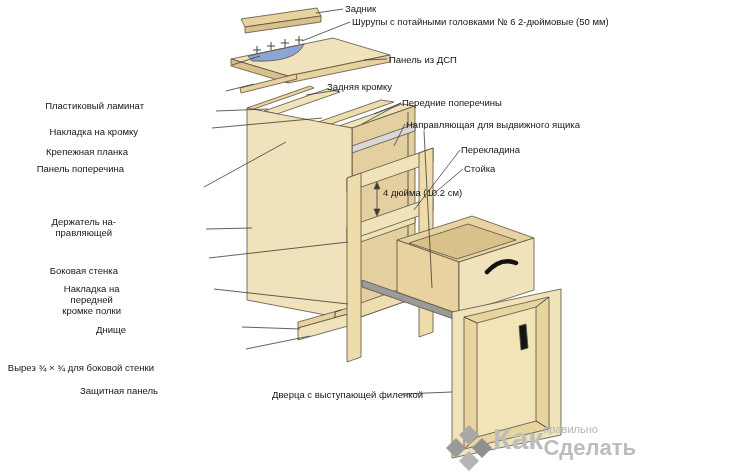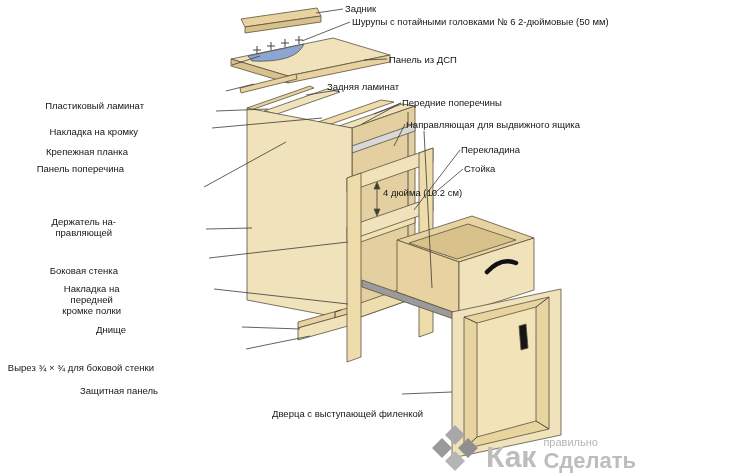--- a/index.html
+++ b/index.html
@@ -11,21 +11,21 @@
   .art polygon,.art path.part{stroke:#5a523f;stroke-width:.8;stroke-linejoin:round;}
   .art line,.art path.lead{stroke:#3a3a3a;stroke-width:.8;fill:none;}
   .art path.mark{stroke:#444;stroke-width:1;fill:none;}
   .lbl{
     position:absolute;font-size:9.5px;line-height:1.18;color:#141414;
     white-space:nowrap;letter-spacing:0;
   }
   .lbl.ml{white-space:pre-line;}
   .lbl.r{text-align:center;margin-top:40px;}
   .wm{
-    position:absolute;right:12px;bottom:4px;display:flex;align-items:flex-end;gap:7px;
+    position:absolute;right:12px;bottom:4px;display:flex;align-items:flex-start;
     color:#b5b5b5;user-select:none;
   }
   .wm .big{font-size:30px;font-weight:bold;color:#bdbdbd;line-height:1;}
   .wm .col{display:flex;flex-direction:column;line-height:1;}
   .wm .small{font-size:11px;color:#b5b5b5;margin-bottom:2px;}
   .wm .mid{font-size:22px;font-weight:bold;color:#bdbdbd;}
 </style>
 </head>
 <body>
 
@@ -118,38 +118,38 @@
       <line x1="246" y1="349" x2="310" y2="336"></line>
       <line x1="402" y1="394" x2="452" y2="392"></line>
     </g>
   </svg>
 
   <div class="lbl" style="left:345px;top:3px">Задник</div>
   <div class="lbl" style="left:352px;top:16px">Шурупы с потайными головками № 6 2-дюймовые (50 мм)</div>
   <div class="lbl r" style="right:504px;top:60px">Пластиковый ламинат</div>
   <div class="lbl" style="left:389px;top:54px">Панель из ДСП</div>
   <div class="lbl r" style="right:510px;top:86px">Накладка на кромку</div>
-  <div class="lbl" style="left:327px;top:81px">Задняя ламинат</div>
+  <div class="lbl" style="left:327px;top:81px">Задняя кромку</div>
   <div class="lbl r" style="right:520px;top:106px">Крепежная планка</div>
   <div class="lbl" style="left:402px;top:97px">Передние поперечины</div>
   <div class="lbl r" style="right:524px;top:123px">Панель поперечина</div>
   <div class="lbl" style="left:406px;top:119px">Направляющая для выдвижного ящика</div>
   <div class="lbl" style="left:461px;top:144px">Перекладина</div>
   <div class="lbl" style="left:464px;top:163px">Стойка</div>
   <div class="lbl ml r" style="right:532px;top:176px">Держатель на-
 правляющей</div>
   <div class="lbl" style="left:383px;top:187px">4 дюйма (10.2 см)</div>
   <div class="lbl r" style="right:530px;top:225px">Боковая стенка</div>
   <div class="lbl ml r" style="right:527px;top:243px">Накладка на
 передней
 кромке полки</div>
   <div class="lbl r" style="right:522px;top:284px">Днище</div>
   <div class="lbl r" style="right:494px;top:322px">Вырез ¾ × ¾ для боковой стенки</div>
   <div class="lbl r" style="right:490px;top:345px">Защитная панель</div>
-  <div class="lbl" style="left:272px;top:408px">Дверца с выступающей филенкой</div>
+  <div class="lbl" style="left:272px;top:389px">Дверца с выступающей филенкой</div>
 
   <div class="wm">
     <svg width="48" height="48" viewBox="0 0 48 48">
       <polygon points="24,1 34,11 24,21 14,11" fill="#a8a8a8"></polygon>
       <polygon points="37,14 47,24 37,34 27,24" fill="#8f8f8f"></polygon>
       <polygon points="24,27 34,37 24,47 14,37" fill="#b5b5b5"></polygon>
       <polygon points="11,14 21,24 11,34 1,24" fill="#9a9a9a"></polygon>
     </svg>
     <span class="big">Как</span>
     <span class="col">

